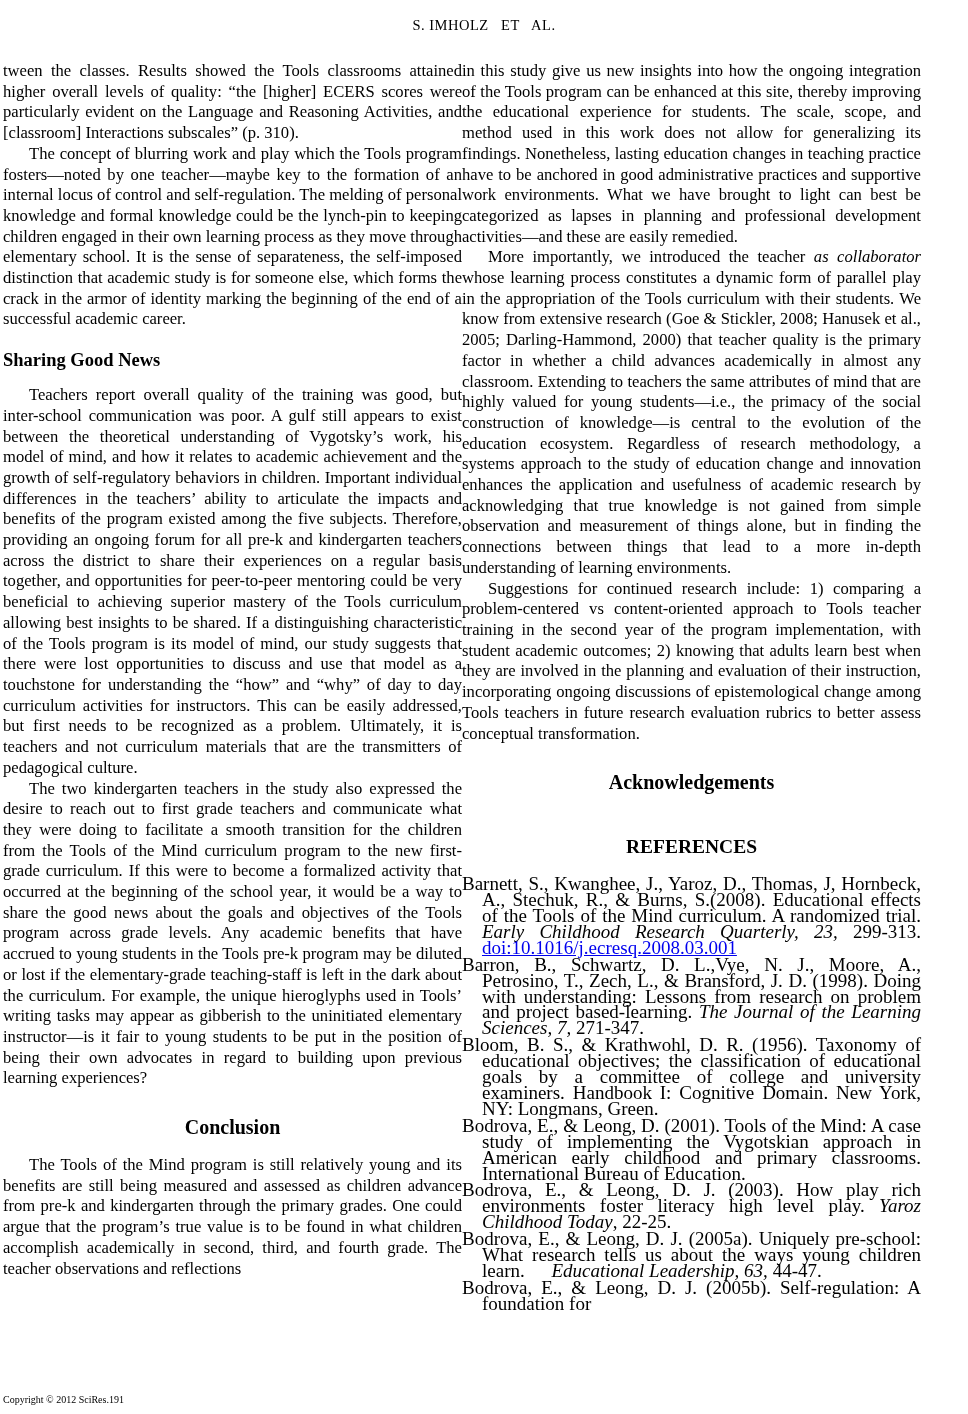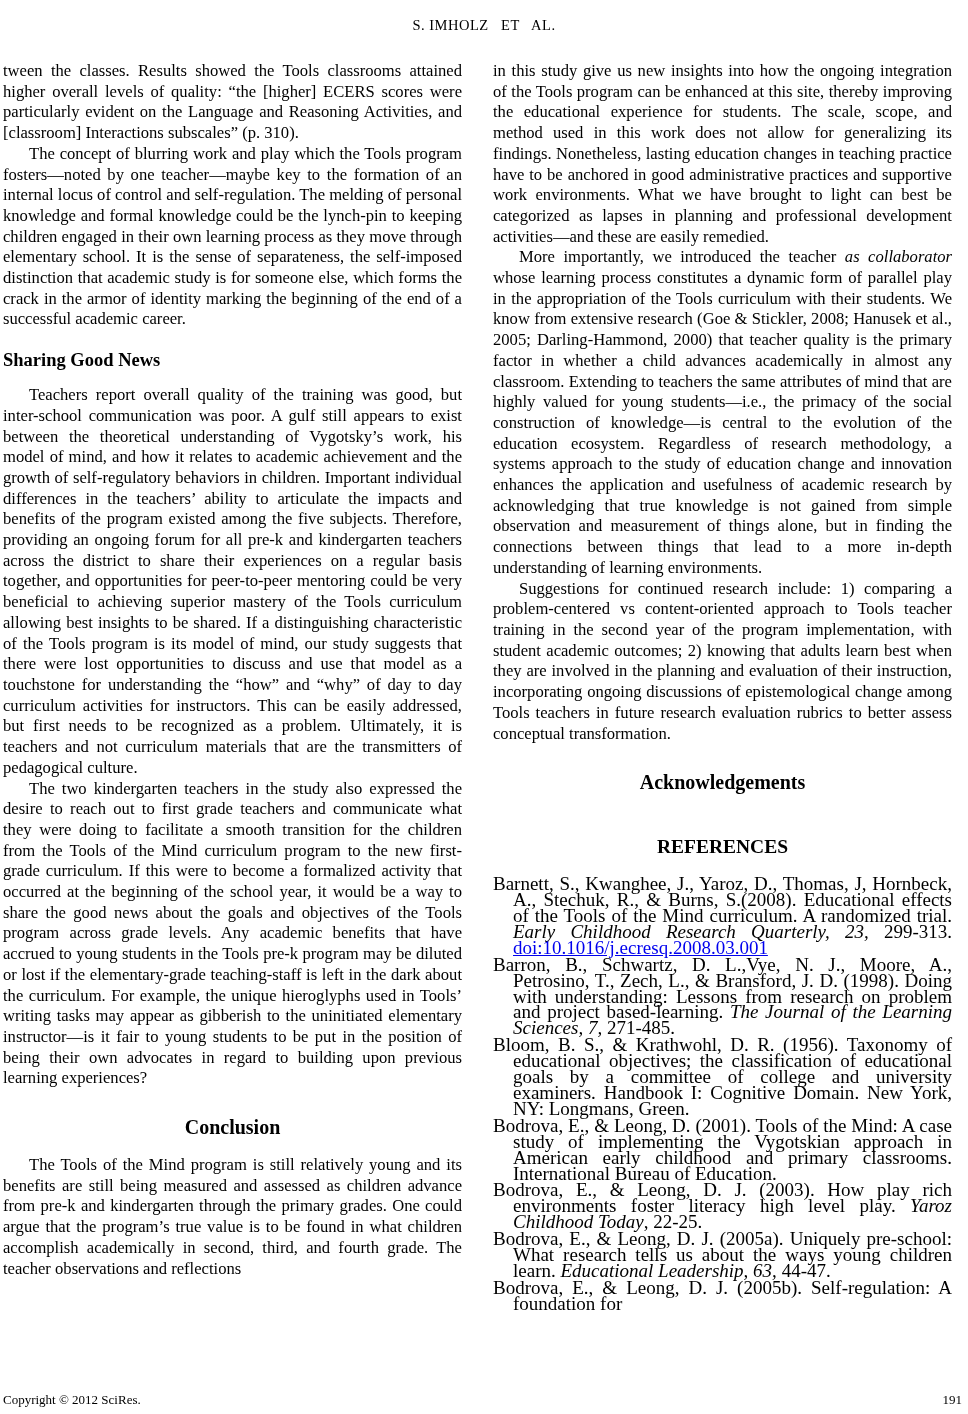--- a/index.html
+++ b/index.html
@@ -7,43 +7,43 @@
     width: 968px; height: 1414px;
     background: #ffffff; color: #000000;
     font-family: "Liberation Serif", "DejaVu Serif", serif;
     position: relative; overflow: hidden; box-sizing: border-box;
   }
   .running-head {
     text-align: center; font-size: 14.5px; line-height: 18px;
     padding-top: 16px; white-space: pre; letter-spacing: 0.5px;
   }
   .columns {
-    display: flex; justify-content: space-between;
+    display: flex; 
     padding: 0 16px 0 3px; margin-top: 27px;
   }
   .col { width: 459px; }
   p.body {
     margin: 0; font-size: 16.6px; line-height: 20.7px;
     text-align: justify; text-justify: inter-word;
   }
   p.body.indent { text-indent: 26px; }
   h2 { font-weight: bold; }
   h2.heading-left  { font-size: 18.5px; line-height: 23px; text-align: left;   margin: 19px 0 13px 0; }
   h2.heading-center{ font-size: 20px;   line-height: 25px; text-align: center; margin: 26px 0 15px 0; }
   h2.heading-refs  { font-size: 19.5px; line-height: 24px; text-align: center; margin: 40px 0 17px 0; }
   p.ref {
     margin: 0 0 1px 0; font-size: 19px; line-height: 15.9px;
     text-align: justify; text-justify: inter-word;
     padding-left: 20px; text-indent: -20px;
   }
   .doi-link { text-decoration: underline; }
   .footer {
     position: absolute; left: 3px; right: 6px; bottom: 5px;
-    display: flex; justify-content: space-between;
-    font-size: 13px; line-height: 18px;
+    display: flex; 
+    font-size: 10px; line-height: 18px;
   }
 </style>
 </head>
 <body>
 
 <div class="running-head">S. IMHOLZ   ET   AL.</div>
 
 <div class="columns">
   <div class="col" id="left-col">
       <p class="body"><span>tween the classes. Results showed the Tools classrooms attained higher overall levels of quality: “the [higher] ECERS scores were particularly evident on the Language and Reasoning Activities, and [classroom] Interactions subscales” (p. 310).</span></p>
@@ -54,25 +54,25 @@
       <h2 class="heading-center">Conclusion</h2>
       <p class="body indent"><span>The Tools of the Mind program is still relatively young and its benefits are still being measured and assessed as children advance from pre-k and kindergarten through the primary grades. One could argue that the program’s true value is to be found in what children accomplish academically in second, third, and fourth grade. The teacher observations and reflections</span></p>
     </div>
   <div class="col" id="right-col">
       <p class="body"><span>in this study give us new insights into how the ongoing integration of the Tools program can be enhanced at this site, thereby improving the educational experience for students. The scale, scope, and method used in this work does not allow for generalizing its findings. Nonetheless, lasting education changes in teaching practice have to be anchored in good administrative practices and supportive work environments. What we have brought to light can best be categorized as lapses in planning and professional development activities—and these are easily remedied.</span></p>
       <p class="body indent"><span>More importantly, we introduced the teacher </span><span style="font-style: italic;">as collaborator</span><span> whose learning process constitutes a dynamic form of parallel play in the appropriation of the Tools curriculum with their students. We know from extensive research (Goe &amp; Stickler, 2008; Hanusek et al., 2005; Darling-Hammond, 2000) that teacher quality is the primary factor in whether a child advances academically in almost any classroom. Extending to teachers the same attributes of mind that are highly valued for young students—i.e., the primacy of the social construction of knowledge—is central to the evolution of the education ecosystem. Regardless of research methodology, a systems approach to the study of education change and innovation enhances the application and usefulness of academic research by acknowledging that true knowledge is not gained from simple observation and measurement of things alone, but in finding the connections between things that lead to a more in-depth understanding of learning environments.</span></p>
       <p class="body indent"><span>Suggestions for continued research include: 1) comparing a problem-centered vs content-oriented approach to Tools teacher training in the second year of the program implementation, with student academic outcomes; 2) knowing that adults learn best when they are involved in the planning and evaluation of their instruction, incorporating ongoing discussions of epistemological change among Tools teachers in future research evaluation rubrics to better assess conceptual transformation.</span></p>
       <h2 class="heading-center">Acknowledgements</h2>
       <h2 class="heading-refs">REFERENCES</h2>
       <p class="ref"><span>Barnett, S., Kwanghee, J., Yaroz, D., Thomas, J, Hornbeck, A., Stechuk, R., &amp; Burns, S.(2008). Educational effects of the Tools of the Mind curriculum. A randomized trial. </span><span style="font-style: italic;">Early Childhood Research Quarterly, 23,</span><span> 299-313. </span><a href="#" class="doi-link" style="color: rgb(0, 0, 238);">doi:10.1016/j.ecresq.2008.03.001</a></p>
-      <p class="ref"><span>Barron, B., Schwartz, D. L.,Vye, N. J., Moore, A., Petrosino, T., Zech, L., &amp; Bransford, J. D. (1998). Doing with understanding: Lessons from research on problem and project based-learning. </span><span style="font-style: italic;">The Journal of the Learning Sciences, 7,</span><span> 271-485.</span></p>
+      <p class="ref"><span>Barron, B., Schwartz, D. L.,Vye, N. J., Moore, A., Petrosino, T., Zech, L., &amp; Bransford, J. D. (1998). Doing with understanding: Lessons from research on problem and project based-learning. </span><span style="font-style: italic;">The Journal of the Learning Sciences, 7,</span><span> 271-347.</span></p>
       <p class="ref"><span>Bloom, B. S., &amp; Krathwohl, D. R. (1956). Taxonomy of educational objectives; the classification of educational goals by a committee of college and university examiners. </span><span style="">Handbook I: Cognitive Domain</span><span>. New York, NY: Longmans, Green.</span></p>
       <p class="ref"><span>Bodrova, E., &amp; Leong, D. (2001). Tools of the Mind: A case study of implementing the Vygotskian approach in American early childhood and primary classrooms. International Bureau of Education.</span></p>
       <p class="ref"><span>Bodrova, E., &amp; Leong, D. J. (2003). How play rich environments foster literacy high level play. </span><span style="font-style: italic;">Yaroz Childhood Today</span><span>, 22-25.</span></p>
-      <p class="ref"><span>Bodrova, E., &amp; Leong, D. J. (2005a). Uniquely pre-school: What research tells us about the ways young children learn. </span><span style="font-style: italic;">Educational Leadership, 63,</span><span> 44-47.</span></p>
+      <p class="ref"><span>Bodrova, E., &amp; Leong, D. J. (2005a). Uniquely pre-school: What research tells us about the ways young children learn. </span><span style="font-style: italic; margin-left: 22px;">Educational Leadership, 63,</span><span> 44-47.</span></p>
       <p class="ref"><span>Bodrova, E., &amp; Leong, D. J. (2005b). Self-regulation: A foundation for</span></p>
     </div>
 </div>
 
 <div class="footer">
   <span>Copyright © 2012 SciRes.</span>
   <span>191</span>
 </div>
 
 </body></html>

